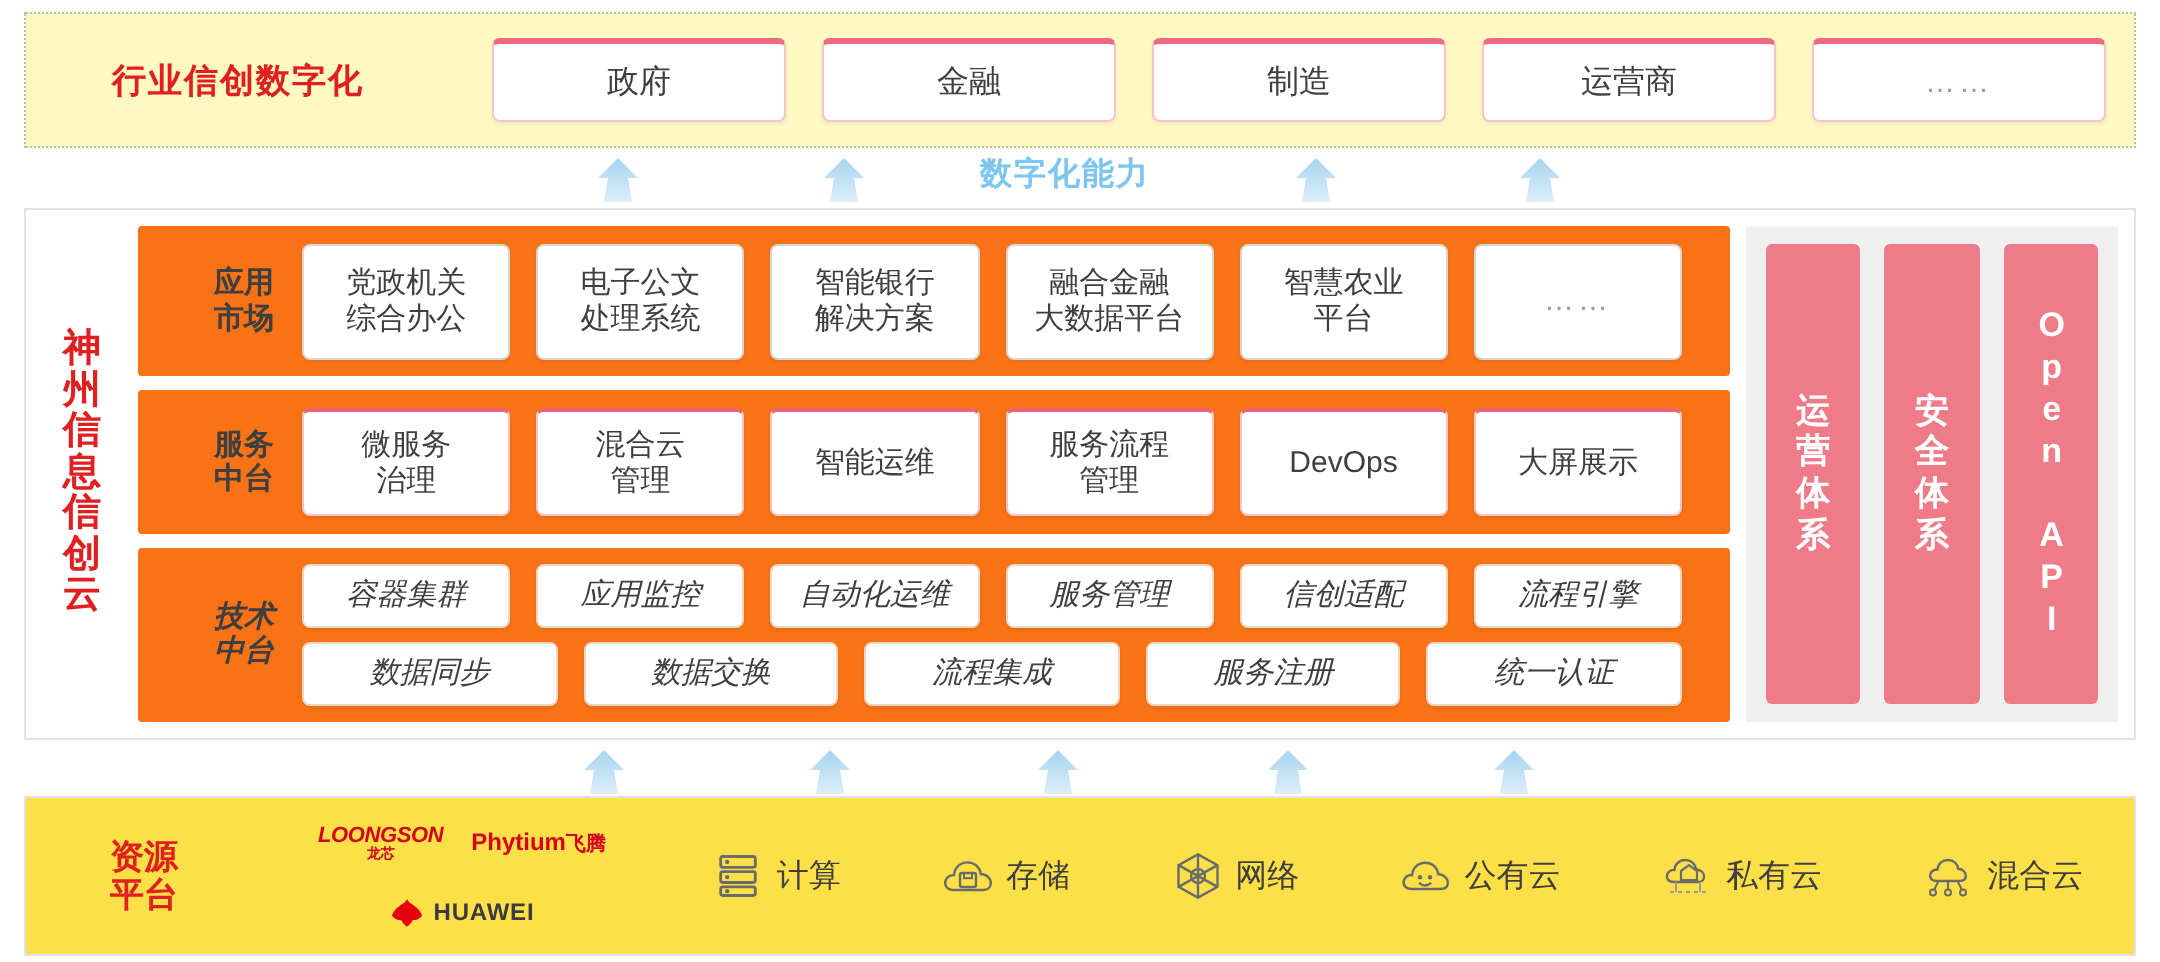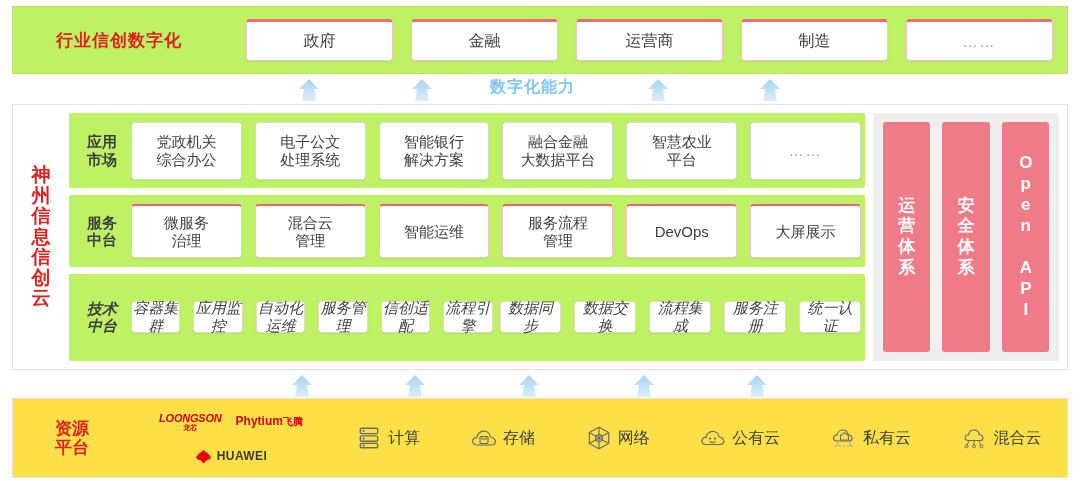--- a/index.html
+++ b/index.html
@@ -9,21 +9,21 @@
     font-family: "Liberation Sans", "DejaVu Sans", sans-serif;
     overflow: hidden;
   }
   .page { position: relative; width: 1080px; height: 481px; }
 
   
   .industry-band {
     position: absolute; left: 12px; top: 6px;
     width: 1056px; height: 68px;
     border: 1px dotted #bdbdbd;
-    background: #bef264;
+    background: #fef9c3;
     display: flex; align-items: center;
   }
   .industry-title {
     width: 212px; text-align: center;
     color: #e02020; font-weight: bold; font-size: 17px;
     letter-spacing: 1px;
   }
   .industry-boxes { flex: 1; display: flex; gap: 18px; padding-right: 14px; padding-left: 21px; }
   .ind-box {
     flex: 1; height: 42px;
@@ -64,34 +64,34 @@
     color: #e02020; font-weight: bold; font-size: 19px;
     line-height: 1.08; text-align: center; letter-spacing: 0px;
   }
   .brand-text span { display: block; }
 
   .layers-col {
     flex: 1; padding: 8px 8px 8px 0;
     display: flex; flex-direction: column; gap: 7px;
   }
   .layer-row {
-    background: #bef264; border-radius: 2px;
+    background: #f97316; border-radius: 2px;
     display: flex; align-items: center;
-    padding: 7px 4px;
+    padding: 7px 24px;
   }
   .layer-row.app { height: 76px; }
   .layer-row.svc { height: 72px; }
   .layer-row.tech { height: 88px; font-style: italic; }
   .layer-label {
     width: 58px; flex: none; text-align: center;
     font-size: 15px; font-weight: bold; color: #3f3f3f; line-height: 1.15;
   }
   .layer-label span { display: block; }
   .cells { flex: 1; display: flex; gap: 13px; }
-  .cells.stacked { flex-direction: row; gap: 7px; }
+  .cells.stacked { flex-direction: column; gap: 7px; }
   .cells-row { display: flex; gap: 13px; flex: 1; }
 
   .cell {
     flex: 1; background: #fff; border-radius: 4px;
     display: flex; align-items: center; justify-content: center;
     text-align: center; font-size: 15px; color: #3f3f3f;
     line-height: 1.2;
     box-shadow: 0 1px 2px rgba(0,0,0,.07);
   }
   .cell.app-cell { border: 1px solid #d6d6d6; height: 58px; }
@@ -162,22 +162,22 @@
 </head>
 <body>
 
 <div class="page">
 
   <div class="industry-band">
     <div class="industry-title">行业信创数字化</div>
     <div class="industry-boxes">
       <div class="ind-box">政府</div>
       <div class="ind-box">金融</div>
+      <div class="ind-box">制造</div>
       <div class="ind-box">运营商</div>
-      <div class="ind-box">制造</div>
       <div class="ind-box dots">……</div>
     </div>
   </div>
 
   <div class="arrow-strip top">
     <div class="arrow" style="left:292px">
       <svg viewBox="0 0 34 24">
           <defs>
             <linearGradient id="ag1" x1="0" y1="0" x2="0" y2="1">
       <stop offset="0" stop-color="#a7d4ef"></stop>

